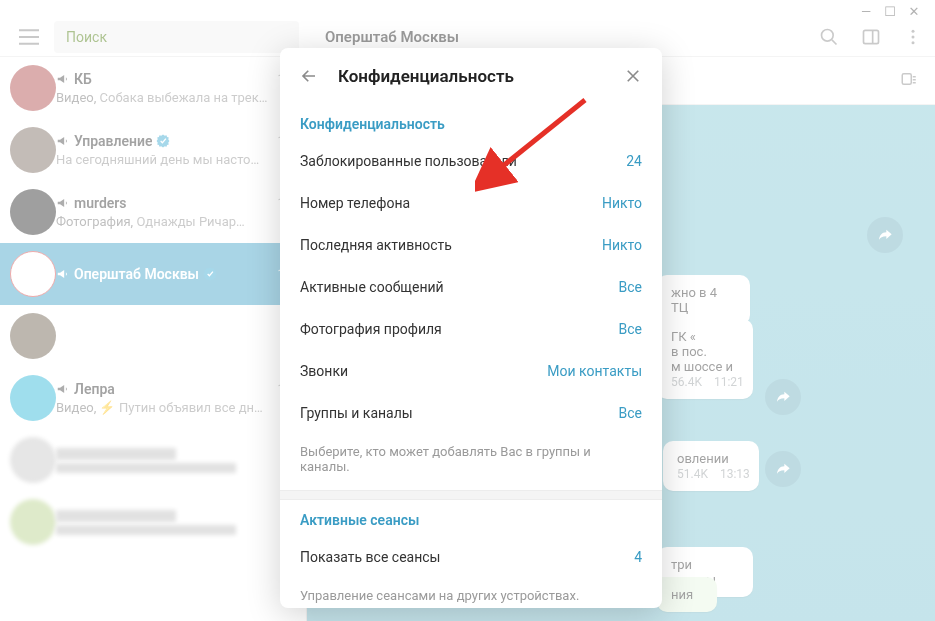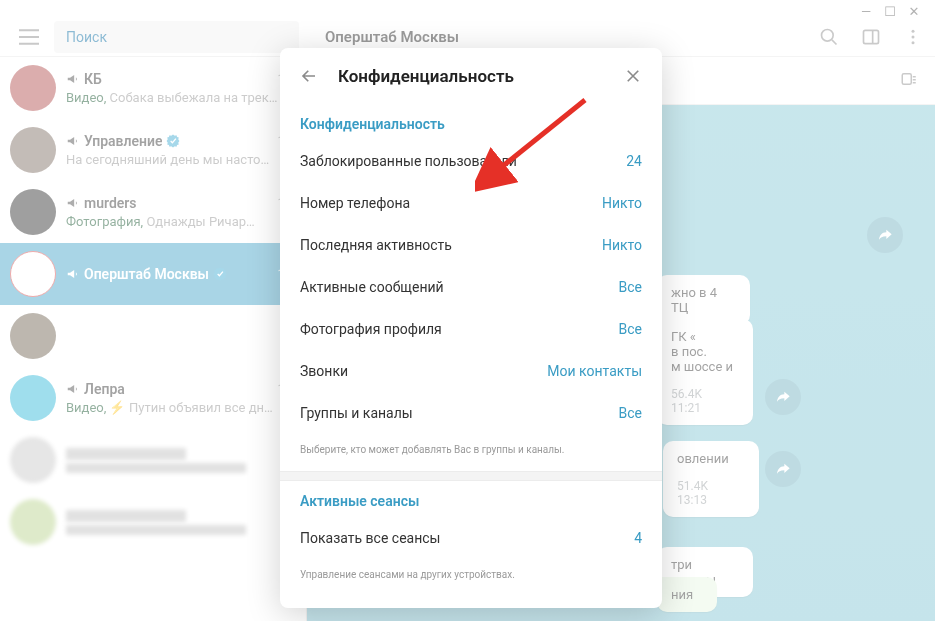--- a/index.html
+++ b/index.html
@@ -56,21 +56,21 @@
   .hamburger { width: 30px; height: 30px; display:flex; align-items:center; justify-content:center; color:#888; cursor:pointer; }
   .hamburger svg { width: 20px; height: 16px; }
   .search-box {
     flex: 1;
     height: 32px;
     background: #f1f1f1;
     border-radius: 4px;
     margin-left: 10px;
     display: flex; align-items:center;
     padding: 0 12px;
-    color: #0369a1;
+    color: #4d7c0f;
   }
 
   .right-head {
     flex: 1;
     display: flex;
     align-items: center;
     padding: 0 12px 0 18px;
   }
   .chat-title { font-weight: 600; font-size: 15px; color: #222; }
   .head-spacer { flex: 1; }
@@ -90,21 +90,20 @@
     width: 307px;
     background: #fff;
     border-right: 1px solid #e7e7e7;
     overflow: hidden;
   }
   .chat-item {
     height: 62px;
     padding: 8px 12px 8px 10px;
     display: flex;
     align-items: center;
-    gap: 10px;
     cursor: pointer;
     position: relative;
   }
   .chat-item.selected {
     background: #41a3c8;
     color: #fff;
   }
   .avatar {
     width: 46px; height: 46px; border-radius: 50%;
     flex-shrink: 0;
@@ -118,21 +117,21 @@
   .megaphone { margin-right:4px; display:inline-flex; }
   .megaphone svg { width:14px; height:14px; }
   .chat-item .megaphone svg path { fill: #4a4a4a; }
   .chat-item.selected .megaphone svg path { fill: #fff; }
   .verified { margin-left:4px; display:inline-flex; }
   .verified svg { width:14px; height:14px; }
   .time { font-size: 12px; color:#a2a2a2; margin-left:auto; }
   .chat-item.selected .time { color: #e2f2f8; }
   .line2 { font-size:13px; color:#8f8f8f; white-space:nowrap; overflow:hidden; text-overflow:ellipsis; margin-top:3px; }
   .chat-item.selected .line2 { color: #e2f2f8; }
-  .prefix { color:#14532d; }
+  .prefix { color:#737373; }
   .chat-item.selected .prefix { color:#fff; }
 
   
   .main {
     flex: 1;
     position: relative;
     background: linear-gradient(#86c9d6, #7fc4d2);
     overflow: hidden;
   }
   .pinned {
@@ -142,21 +141,21 @@
     font-size: 13px; color:#444;
   }
   .pinned .pin-icon { margin-left:auto; color:#8b8b8b; }
   .pinned .pin-icon svg { width:20px; height:18px; }
 
   .bubble {
     position:absolute; background:#fff; border-radius:10px;
     padding: 10px 14px; font-size:13px; color:#333;
     box-shadow: 0 1px 1px rgba(0,0,0,0.08);
   }
-  .bubble .meta { display:inline-flex; gap:0; color:#9aa0a3; font-size:12px; margin-top:13px;flex-direction:column; }
+  .bubble .meta { display:inline-flex; gap:12px; color:#9aa0a3; font-size:12px; margin-top:1px; }
   .share-btn {
     position:absolute; width:36px; height:36px; border-radius:50%;
     background: rgba(111,174,190,0.95); display:flex; align-items:center; justify-content:center;
     cursor:pointer;
   }
   .share-btn svg { width:16px; height:16px; fill:#fff; }
 
   
   .overlay {
     position:absolute; inset:0;
@@ -189,21 +188,21 @@
     color:#3a9cc4; font-weight:600; font-size:14px;
     padding: 12px 20px 8px;
   }
   .row {
     display:flex; align-items:center; justify-content:space-between;
     padding: 13px 20px;
     cursor:pointer;
     font-size: 14px; color:#333;
   }
   .row .value { color:#3a9cc4; font-size:14px; }
-  .hint { font-size:10px; color:#9a9a9a; padding: 10px 20px 16px; }
+  .hint { font-size:13px; color:#9a9a9a; padding: 10px 20px 16px; }
   .sep { height: 10px; background:#f4f4f4; border-top:1px solid #ececec; border-bottom:1px solid #ececec; }
 
   
   .arrow {
     position:absolute; z-index:60; pointer-events:none;
     left: 475px; top: 92px;
   }
 
   
   .watermark {

